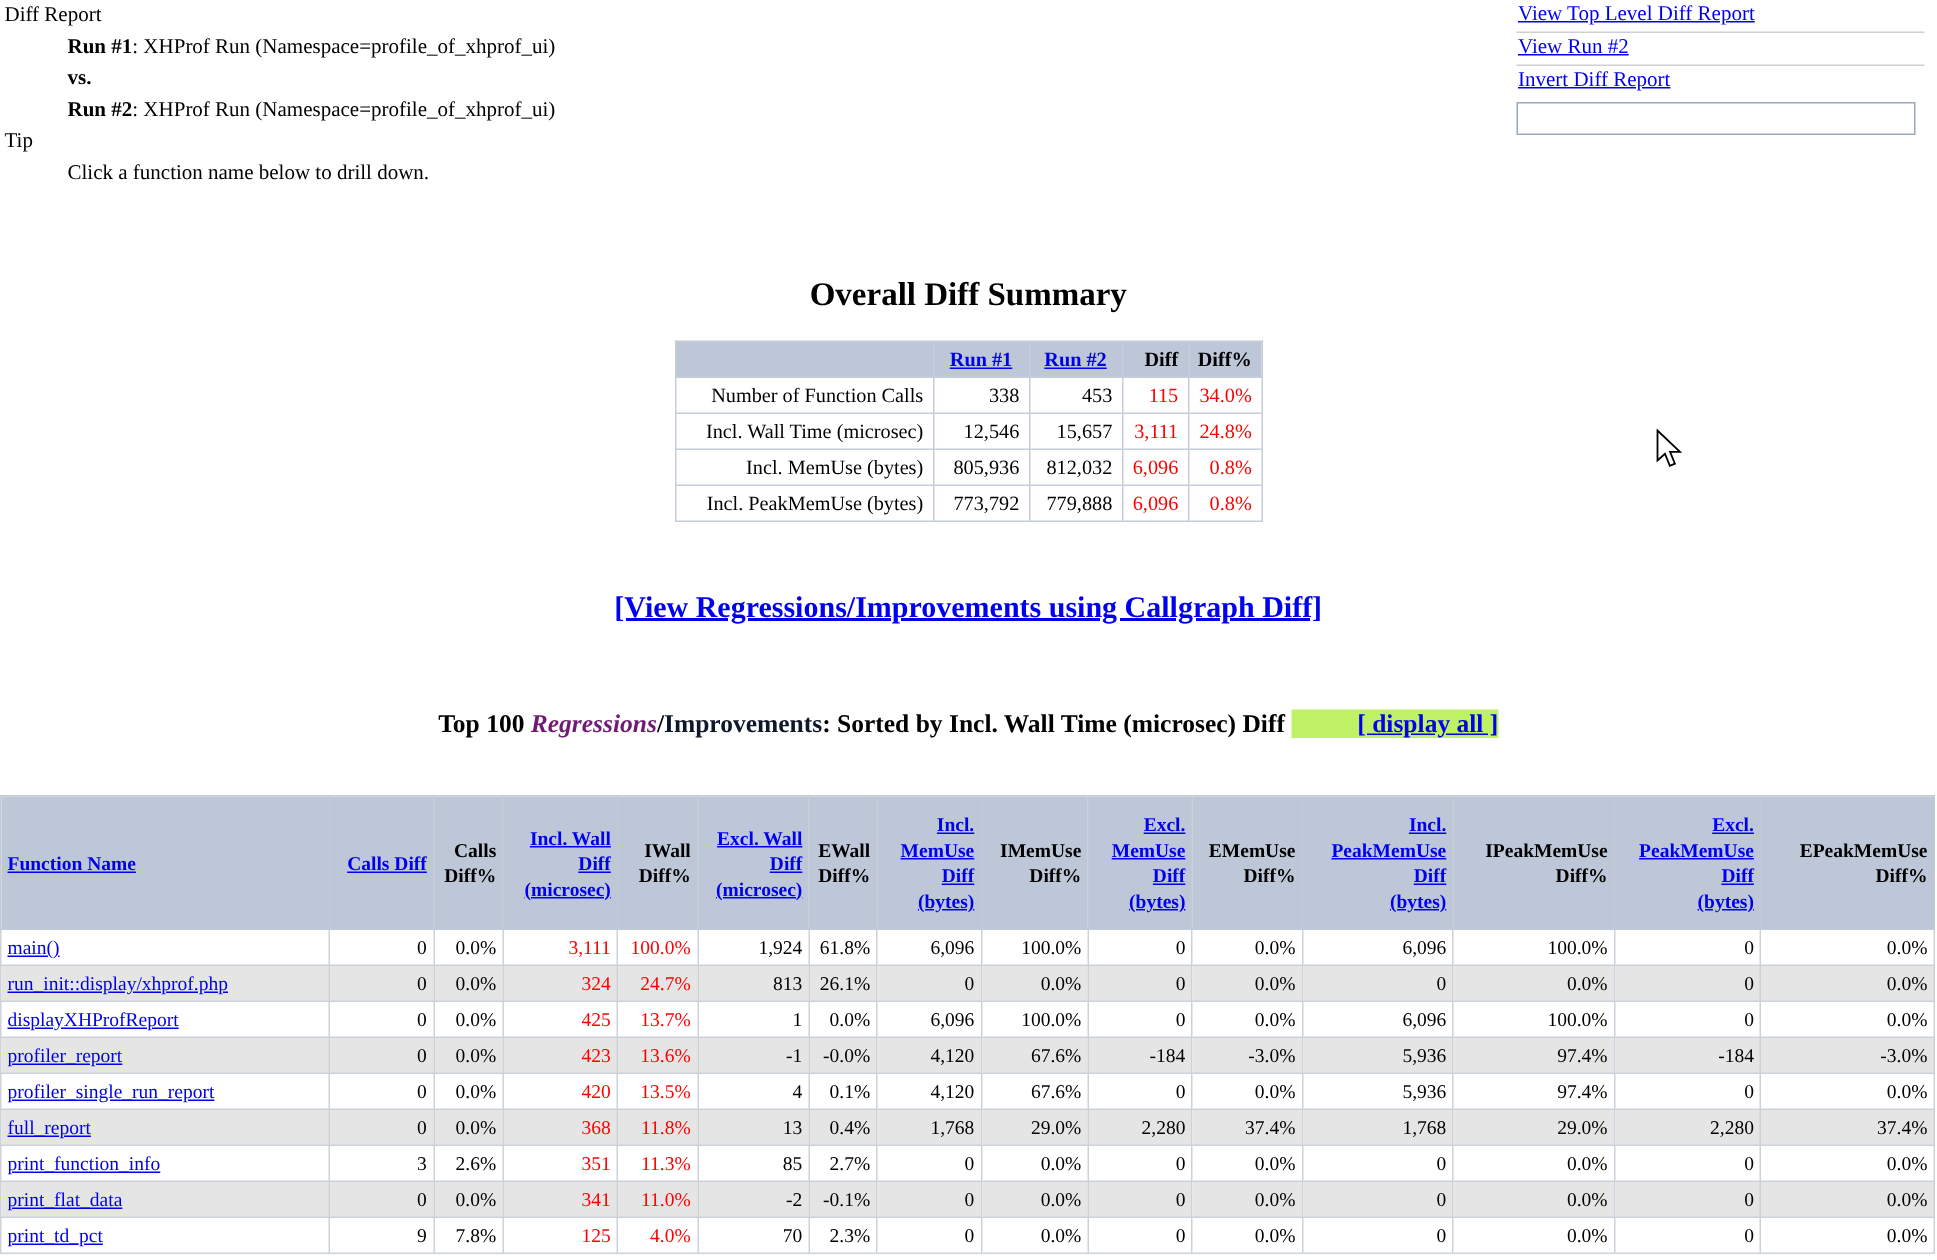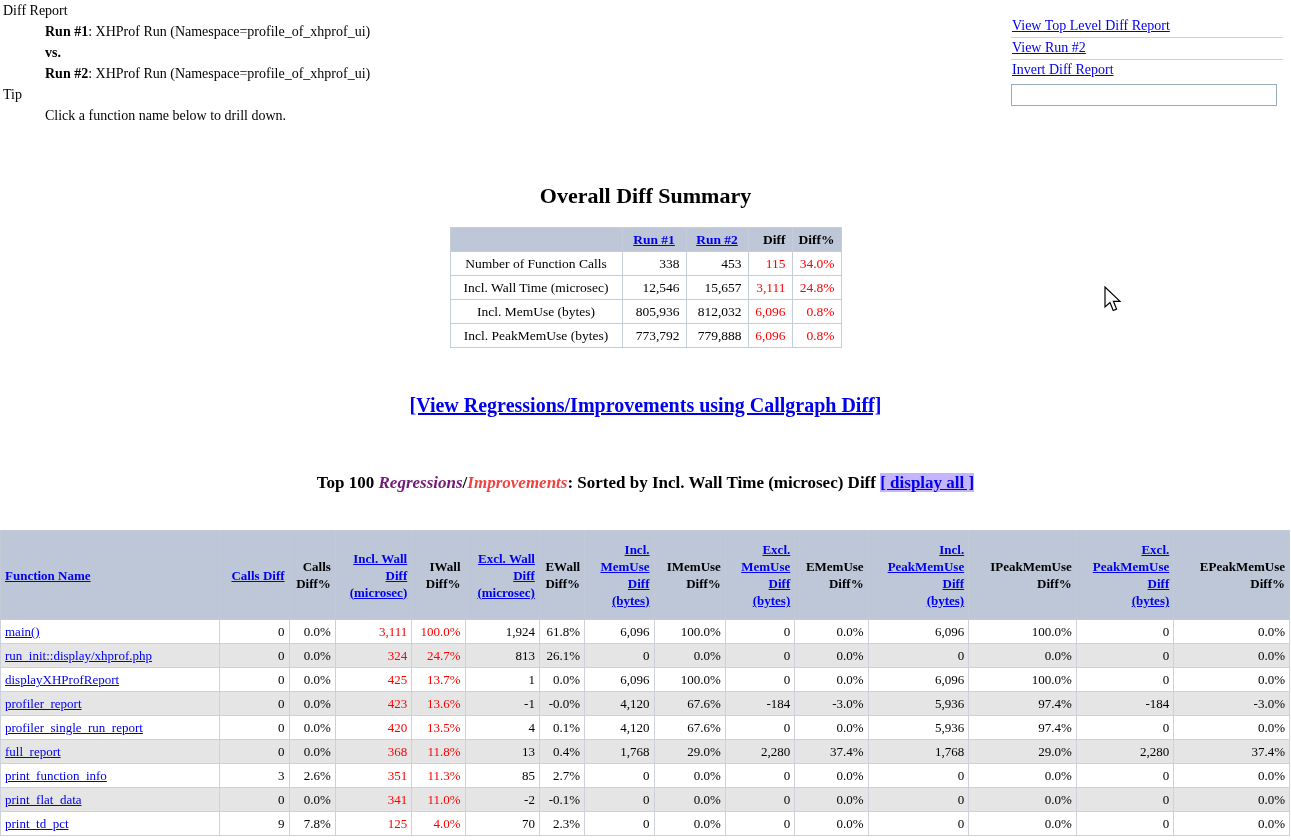--- a/index.html
+++ b/index.html
@@ -12,54 +12,54 @@
   }
   a { color: #0000ee; text-decoration: underline; cursor: pointer; }
 
   
   .report-info { position: absolute; left: 3px; top: 0; }
   .report-info .row { line-height: 21px; }
   .report-info .indent { margin-left: 42px; }
   .report-info b { font-weight: bold; }
 
   
-  .nav { position: absolute; left: 1011px; top: 16px; width: 272px; }
+  .nav { position: absolute; left: 1011px; top: 0; width: 272px; }
   .nav ul { list-style: none; margin: 0; padding: 0; }
   .nav li { border-bottom: 1px solid #d0d0d0; padding: 3px 0 4px 1px; line-height: 14px; }
   .nav li:last-child { border-bottom: none; }
   .nav input {
     width: 266px; height: 22px; margin-top: 3px;
     border: 1px solid #99aabd; background: #ffffff;
     font-family: "Liberation Serif", "DejaVu Serif", serif; font-size: 13px; padding: 1px 3px;
   }
 
   
   .summary-title { text-align: center; font-size: 22px; font-weight: bold; margin: 0; padding-top: 183px; }
   #summary-table {
     margin: 18px auto 0 auto; border-collapse: collapse; font-size: 13.5px;
   }
   #summary-table th, #summary-table td { border: 1px solid #c6cdda; padding: 3px 6px; line-height: 17px; }
   #summary-table th { background: #bdc7d8; font-weight: bold; }
   #summary-table th.num { text-align: right; }
-  #summary-table td.lbl { text-align: center; width: 172px; margin-left: 12px; }
+  #summary-table td.lbl { text-align: right; width: 172px; margin-left: 12px; }
   #summary-table td.val { text-align: right; }
   #summary-table .c-run1 { width: 64px; }
   #summary-table .c-run2 { width: 62px; }
   #summary-table .c-diff { width: 44px; }
   #summary-table .c-diffpct { width: 49px; }
   .red { color: #ff0000; }
 
   
   .callgraph-line { text-align: center; margin-top: 46px; font-size: 20px; font-weight: bold; }
 
   
   .top100-line { text-align: center; margin-top: 56px; font-size: 17px; font-weight: bold; white-space: pre; }
   .top100-line .reg { color: #701a75; font-style: italic; }
-  .top100-line .imp { color: #ef4444; font-style: italic; }
-  .top100-line .hl { background: #c4b5fd; }
+  .top100-line .imp { color: #0f172a; }
+  .top100-line .hl { background: #bef264; padding-left: 44px; }
 
   
   #main-table {
     width: 1290px; margin-top: 37px; border-collapse: collapse; table-layout: fixed;
     font-size: 13px;
   }
   #main-table th {
     background: #bdc7d8; border: 1px solid #c3cad6; padding: 10px 4px;
     font-weight: bold; text-align: right; vertical-align: middle; line-height: 17px;
   }

